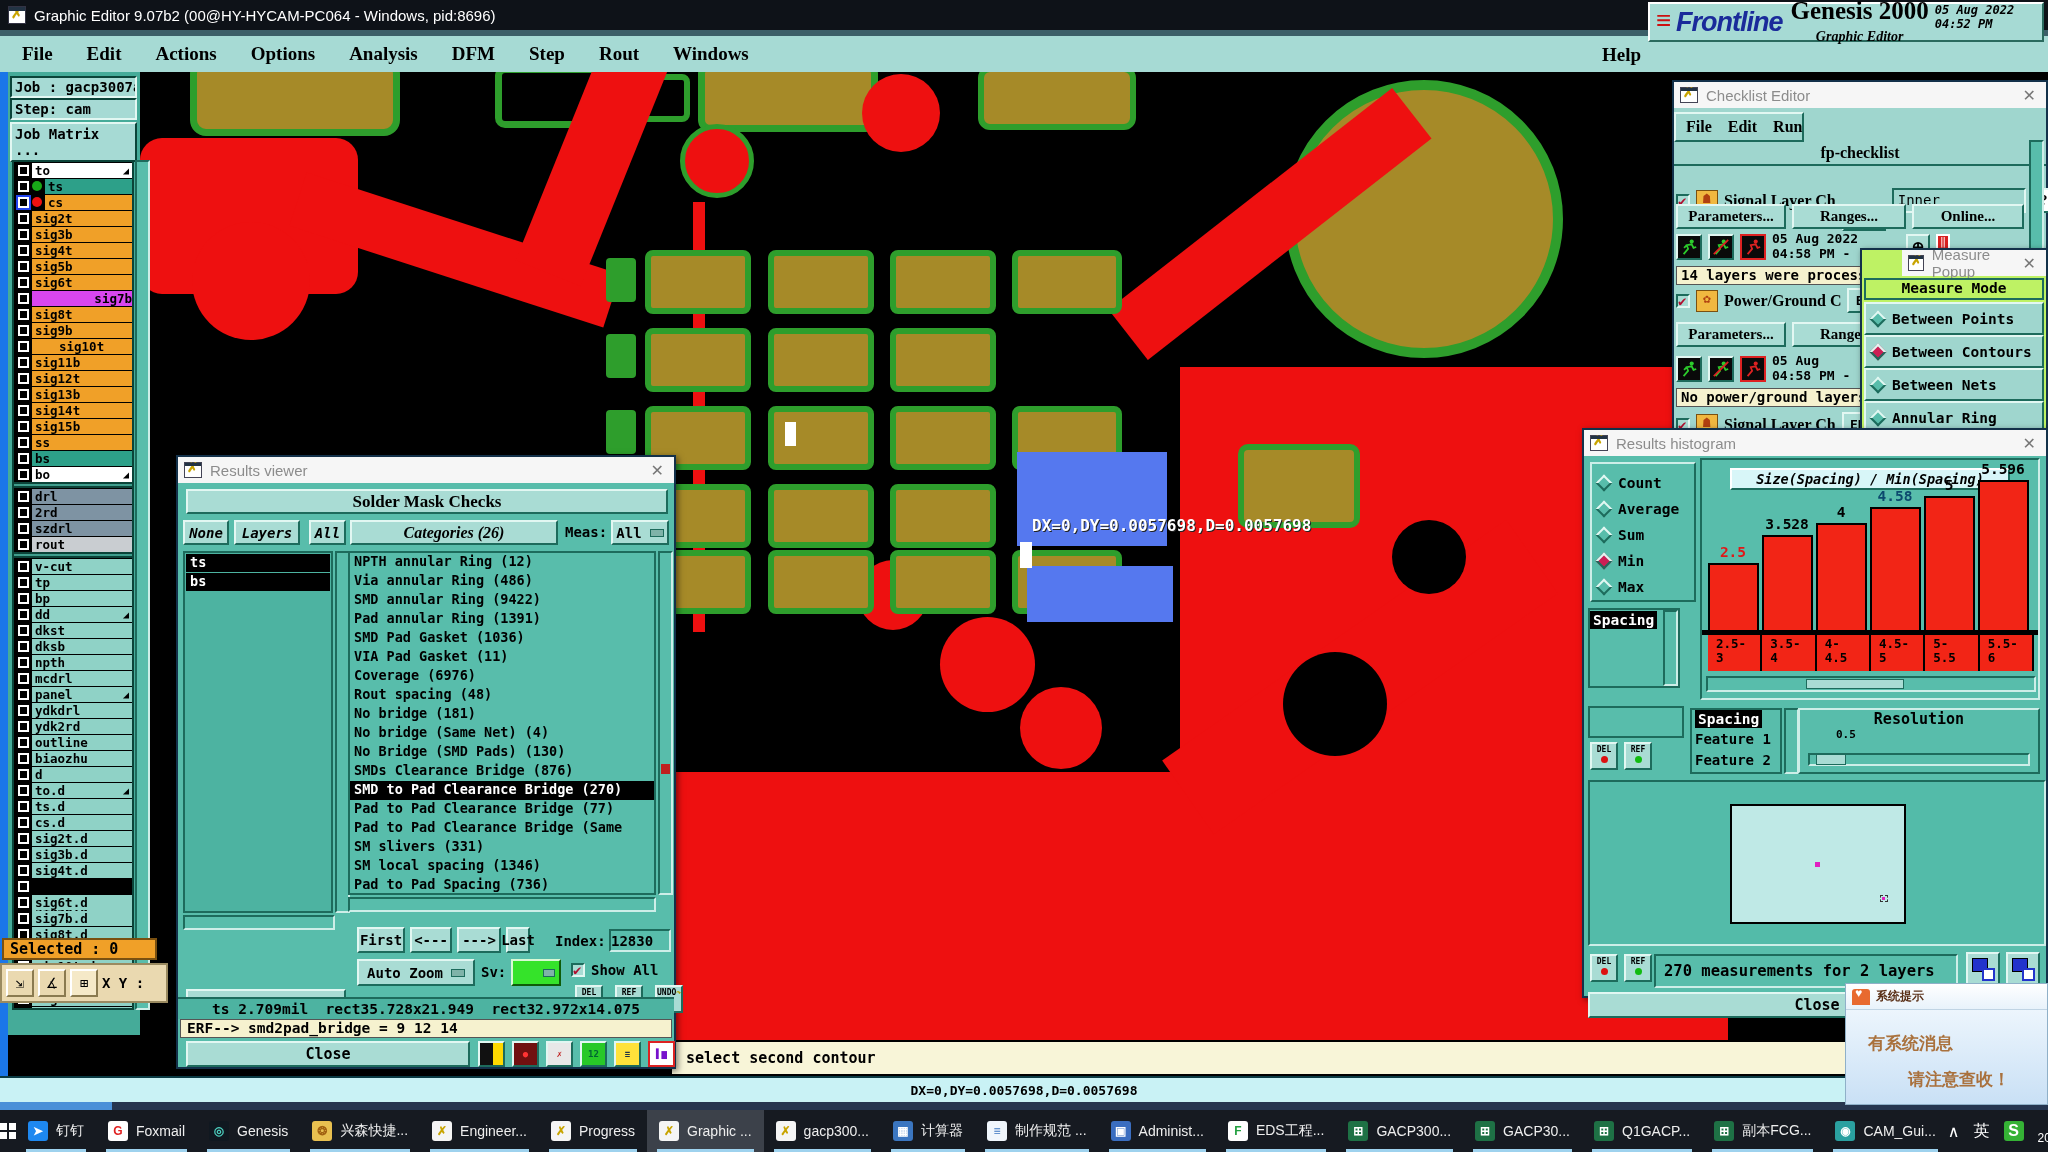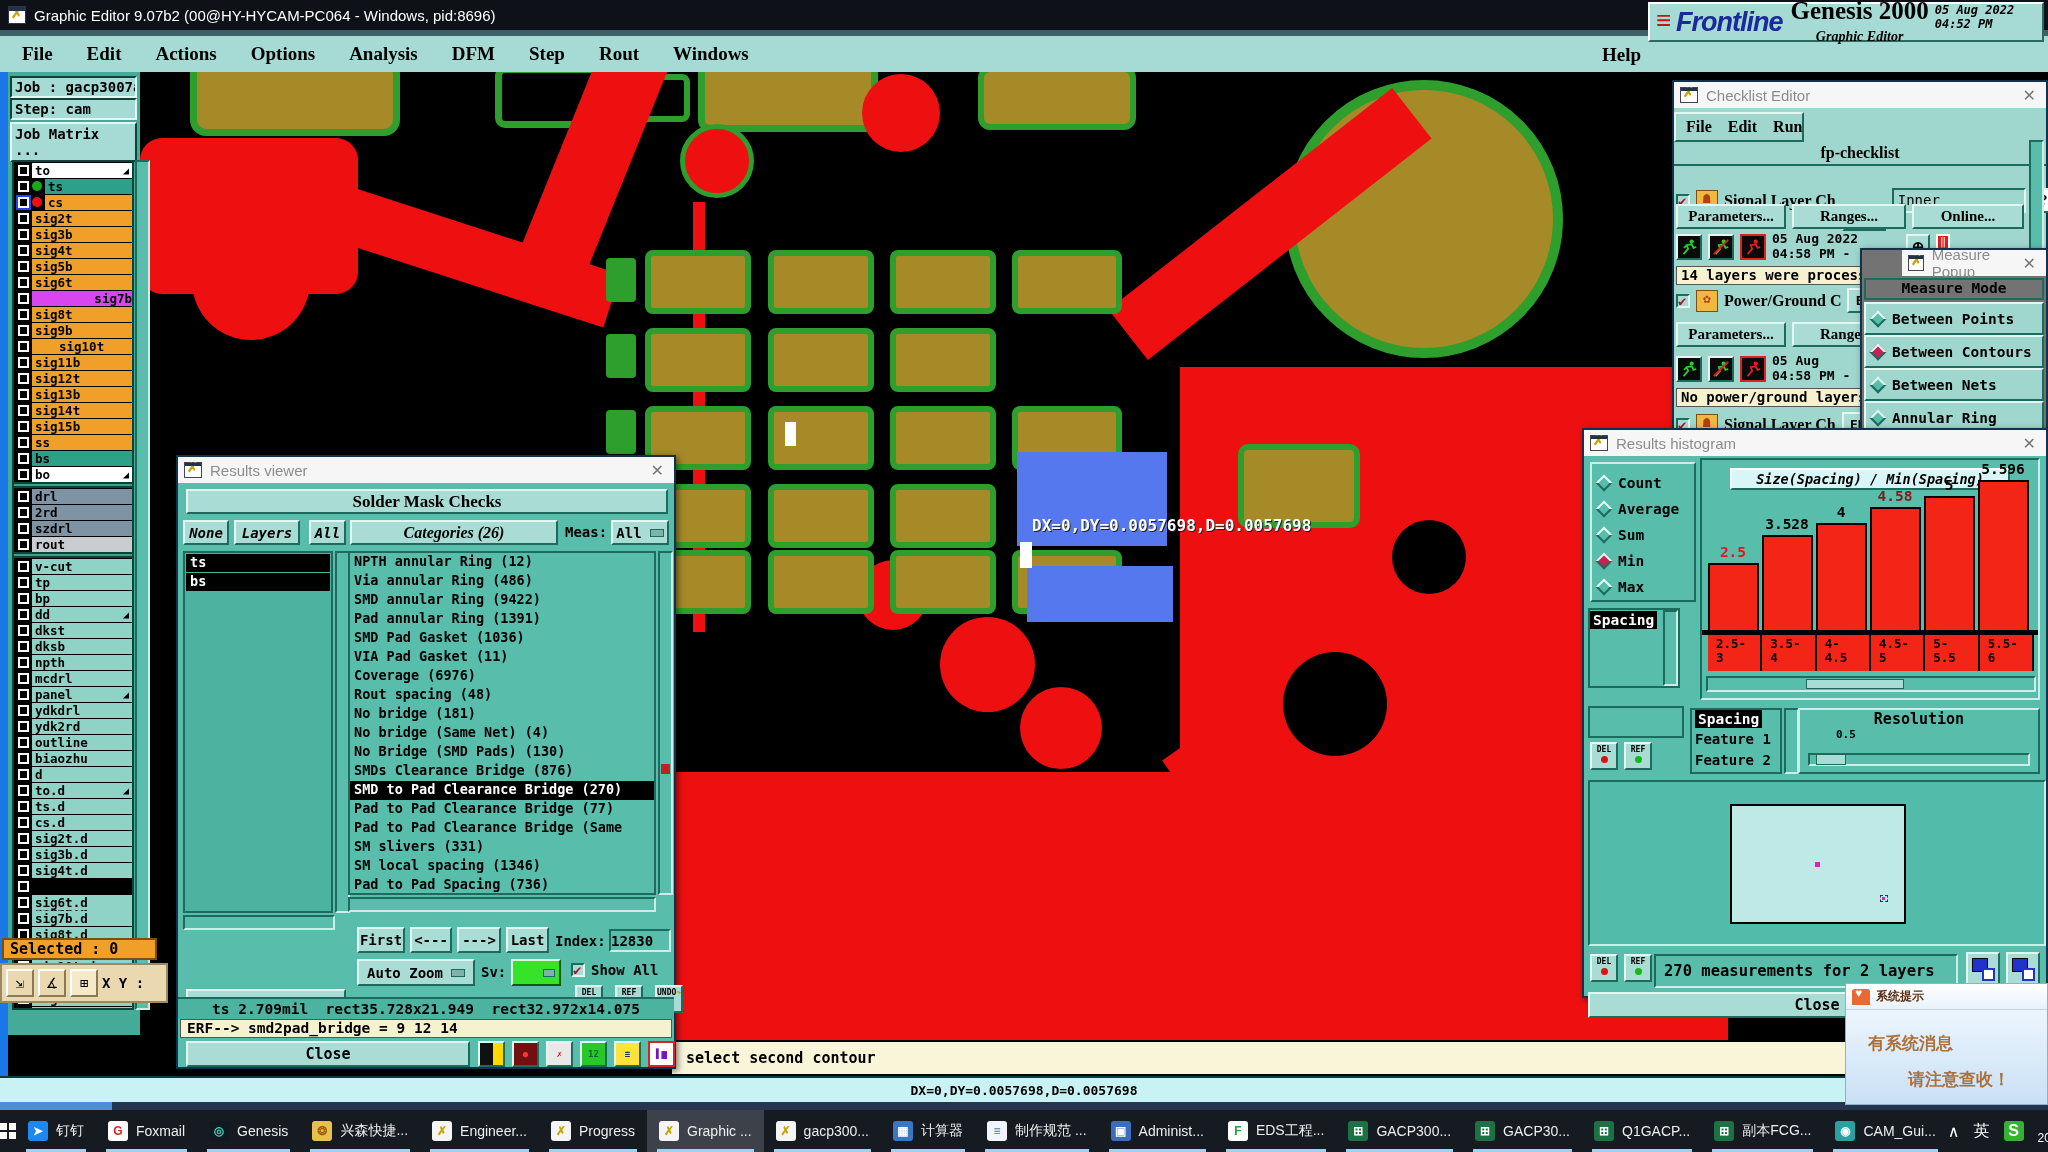--- a/index.html
+++ b/index.html
@@ -108,21 +108,21 @@
   .cl-item-name { font-family:"Liberation Serif",serif; font-weight:bold; font-size:16px; white-space:nowrap; }
   .cl-icon { width:22px; height:22px; background:#f0b840; border:1px solid #7a5010; font-size:13px; text-align:center; color:#b04010; }
   .cl-btn { height:25px; font-family:"Liberation Serif",serif; font-size:15px; }
   .runbtn { width:26px; height:26px; background:#0a0a0a; border:2px solid; border-color:#e2f7f2 #1d6b5c #1d6b5c #e2f7f2; display:flex; align-items:center; justify-content:center; }
   .runbtn.red { border-color:#d22 ; }
   .cl-date { font-size:13px; font-weight:bold; white-space:pre-line; line-height:1.15; }
   .cl-result { position:absolute; left:2px; width:352px; height:19px; background:#f6f2cf; border:1px solid #555; font-size:14px; font-weight:bold; padding-left:4px; white-space:nowrap; overflow:hidden; }
   .cl-erf-field { height:25px; background:#9fd6ce; border:2px solid; border-color:#1d6b5c #e2f7f2 #e2f7f2 #1d6b5c; font-size:14px; padding:2px 4px; }
 
   
-  #mp { left:1860px; top:248px; width:188px; height:192px; background:#737373; z-index:5;padding-left:40px; }
+  #mp { left:1860px; top:248px; width:188px; height:192px; background:#bef264; z-index:5;padding-left:40px; }
   #mp .mhdr { position:absolute; left:2px; top:28px; width:180px; height:22px; text-align:center; font-size:14.5px; font-weight:bold; border:2px solid #1d6b5c; }
   .mp-opt { position:absolute; left:2px; width:180px; height:33px; border:2px solid; border-color:#e2f7f2 #1d6b5c #1d6b5c #e2f7f2; display:flex; align-items:center; gap:8px; padding-left:6px; font-size:14.5px; font-weight:bold; background:#9fd6ce; }
 
   
   #rh { left:1582px; top:428px; width:466px; height:570px; background:#58bdab; z-index:6; }
   #rh-radios { position:absolute; left:6px; top:32px; width:106px; height:140px; border:2px solid; border-color:#cdeee8 #1d6b5c #1d6b5c #cdeee8; padding:6px 0 0 6px; }
   .rh-radio { display:flex; align-items:center; gap:8px; height:26px; font-size:14.5px; font-weight:bold; }
   #rh-spacing-list { position:absolute; left:4px; top:178px; width:92px; height:80px; border:2px solid #1d6b5c; }
   .rh-sel-row { background:#000; color:#fff; font-size:14.5px; font-weight:bold; padding:1px 3px; display:inline-block; }
   #rh-plot { position:absolute; left:116px; top:28px; width:340px; height:242px; border:2px solid; border-color:#1d6b5c #cdeee8 #cdeee8 #1d6b5c; background:#58bdab; }
@@ -542,21 +542,21 @@
         <div class="cat-row">SM local spacing (1346)</div>
         <div class="cat-row">Pad to Pad Spacing (736)</div>
       </div>
     <div class="scroll-v" style="left:480px;top:94px;height:344px;">
         <div style="position:absolute;left:1px;top:62%;width:9px;height:10px;background:#c02020;"></div>
       </div>
     <div class="scroll-h" style="left:170px;top:440px;width:308px;"></div>
     <div class="rv-nav out btn" style="left:179px;width:48px;">First</div>
     <div class="rv-nav out btn" style="left:232px;width:42px;">&lt;---</div>
     <div class="rv-nav out btn" style="left:279px;width:44px;">---&gt;</div>
-    <div class="rv-nav out btn" style="left:328px;width:43px;">Last</div>
+    <div class="rv-nav out btn" style="left:328px;width:24px;">Last</div>
     <div id="rv-idx-lbl">Index:</div>
     <div id="rv-idx-val" class="in2">12830</div>
     <div id="rv-autozoom" class="out btn opt-dash">Auto Zoom</div>
     <div id="rv-sv">Sv:</div>
     <div id="rv-sv-dd"></div>
     <div id="rv-showall">
       <span class="chk">✔</span>
       <span>Show All</span>
     </div>
     <div id="rv-replace" class="out btn opt-dash">Replace layers</div>
@@ -733,21 +733,21 @@
     <div id="rh-plot">
       <div id="rh-title">Size(Spacing) / Min(Spacing)</div>
       <div id="rh-bars">
           <div class="rh-bar" style="left: 0px; height: 67px; background: rgb(242, 37, 22);"></div>
           <div class="rh-val" style="left: -5px; bottom: 70px; color: rgb(224, 24, 24);">2.5</div>
           <div class="rh-bar" style="left: 54px; height: 95px; background: rgb(242, 37, 22);"></div>
           <div class="rh-val" style="left: 49px; bottom: 98px; color: rgb(0, 0, 0);">3.528</div>
           <div class="rh-bar" style="left: 108px; height: 107px; background: rgb(242, 37, 22);"></div>
           <div class="rh-val" style="left: 103px; bottom: 110px; color: rgb(0, 0, 0);">4</div>
           <div class="rh-bar" style="left: 162px; height: 123px; background: rgb(242, 37, 22);"></div>
-          <div class="rh-val" style="left: 157px; bottom: 126px; color: #7f1d1d;">4.58</div>
+          <div class="rh-val" style="left: 157px; bottom: 126px; color: #0c4a6e;">4.58</div>
           <div class="rh-bar" style="left: 216px; height: 134px; background: rgb(242, 37, 22);"></div>
           <div class="rh-val" style="left: 211px; bottom: 137px; color: rgb(0, 0, 0);">5</div>
           <div class="rh-bar" style="left: 270px; height: 150px; background: rgb(242, 37, 22);"></div>
           <div class="rh-val" style="left: 265px; bottom: 153px; color: rgb(0, 0, 0);">5.596</div>
         </div>
       <div id="rh-base"></div>
       <div id="rh-bins">
           <div class="rh-bin">
             <div>2.5-</div>
             <div>3</div>

